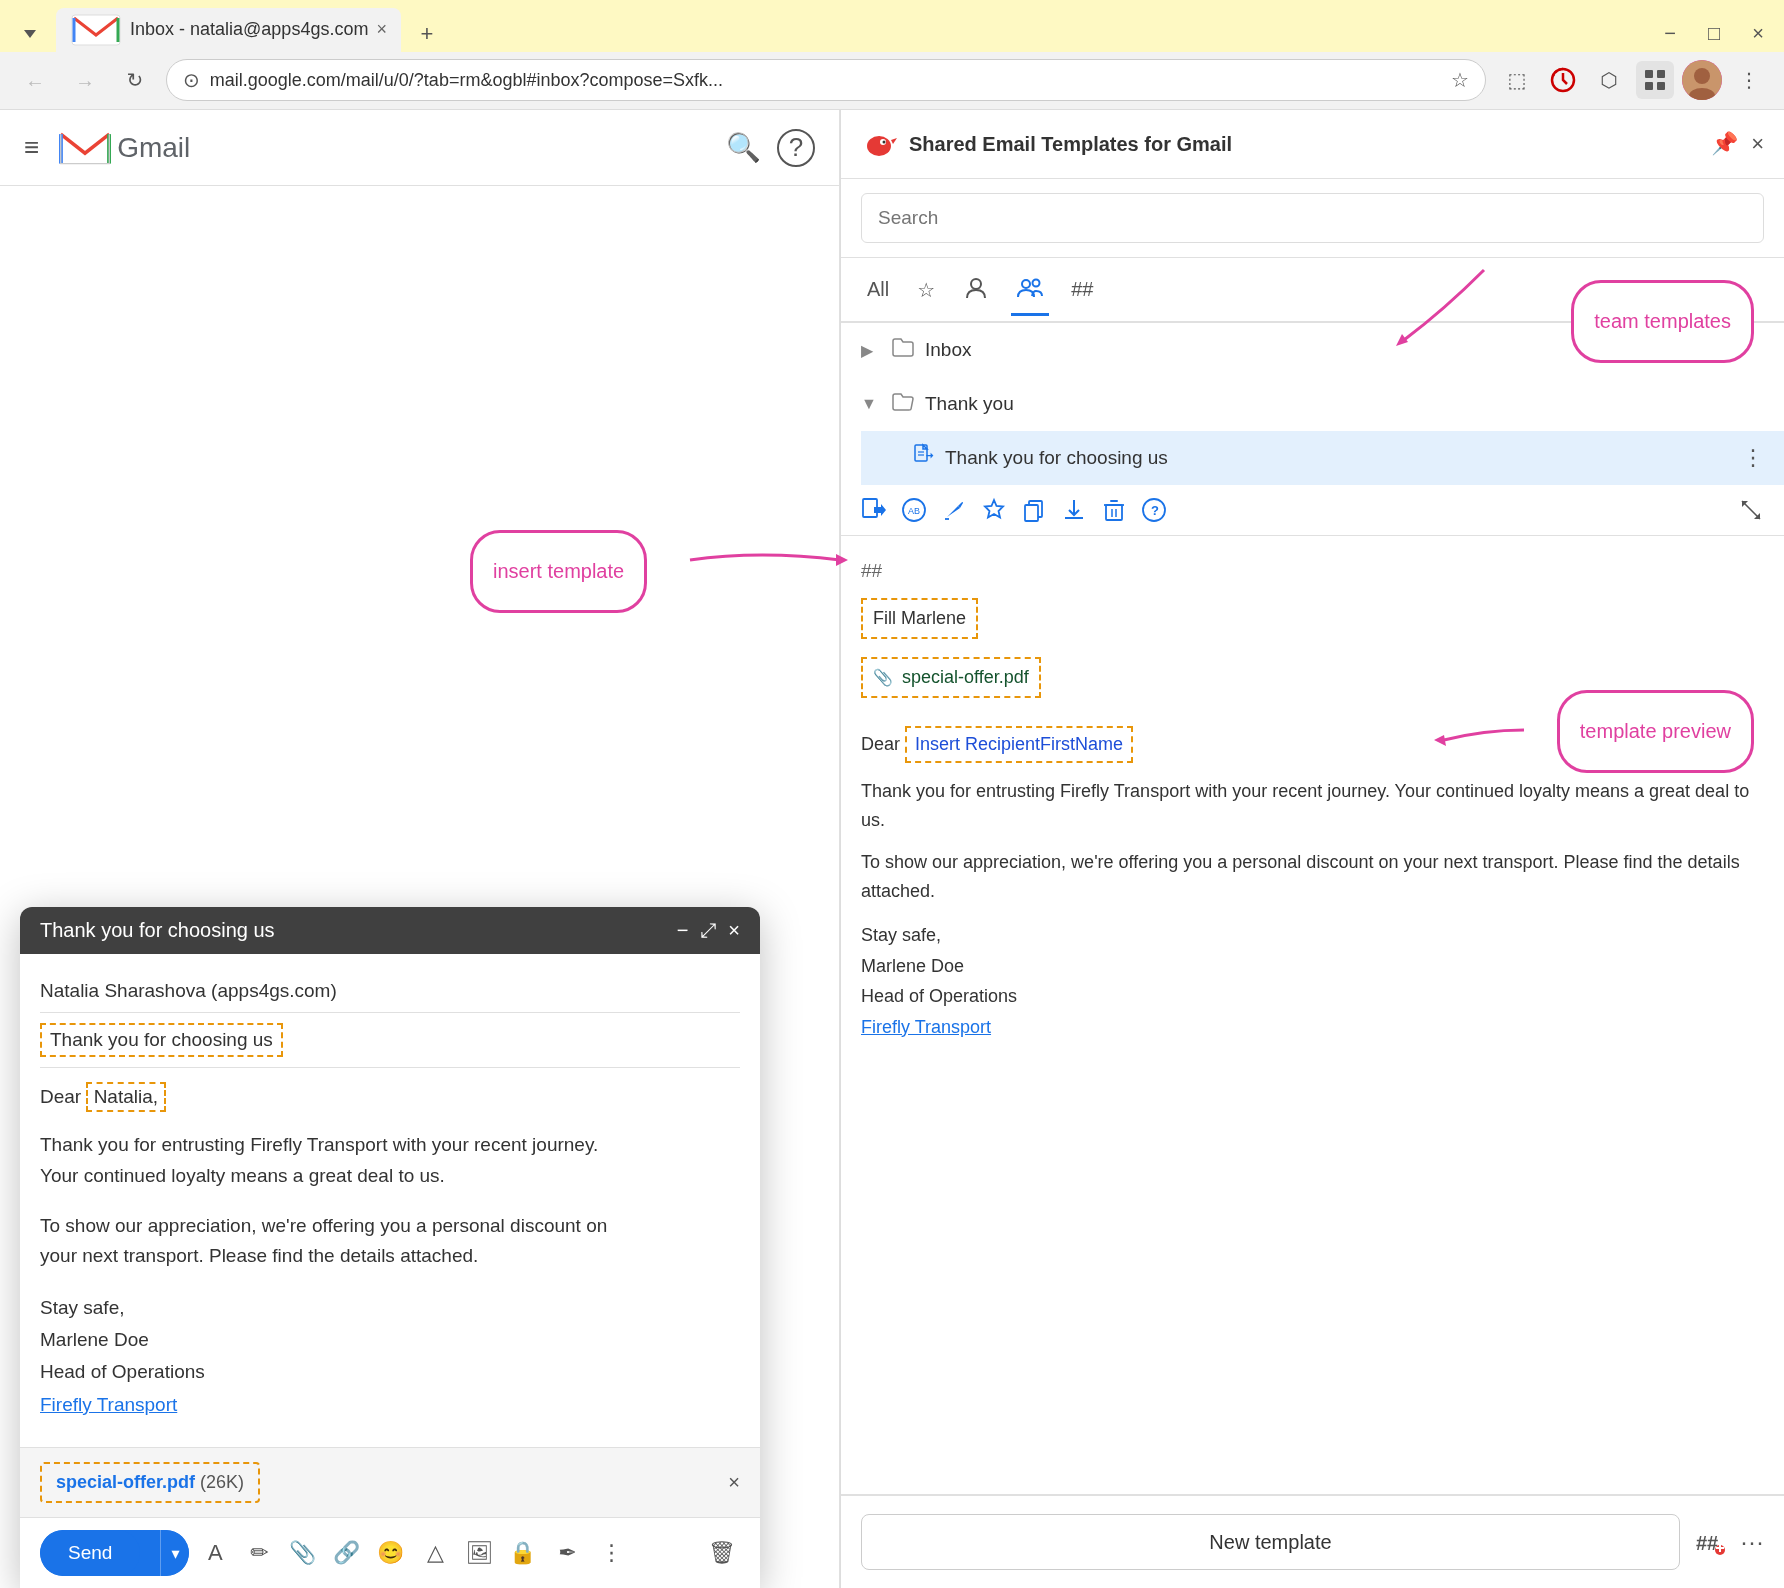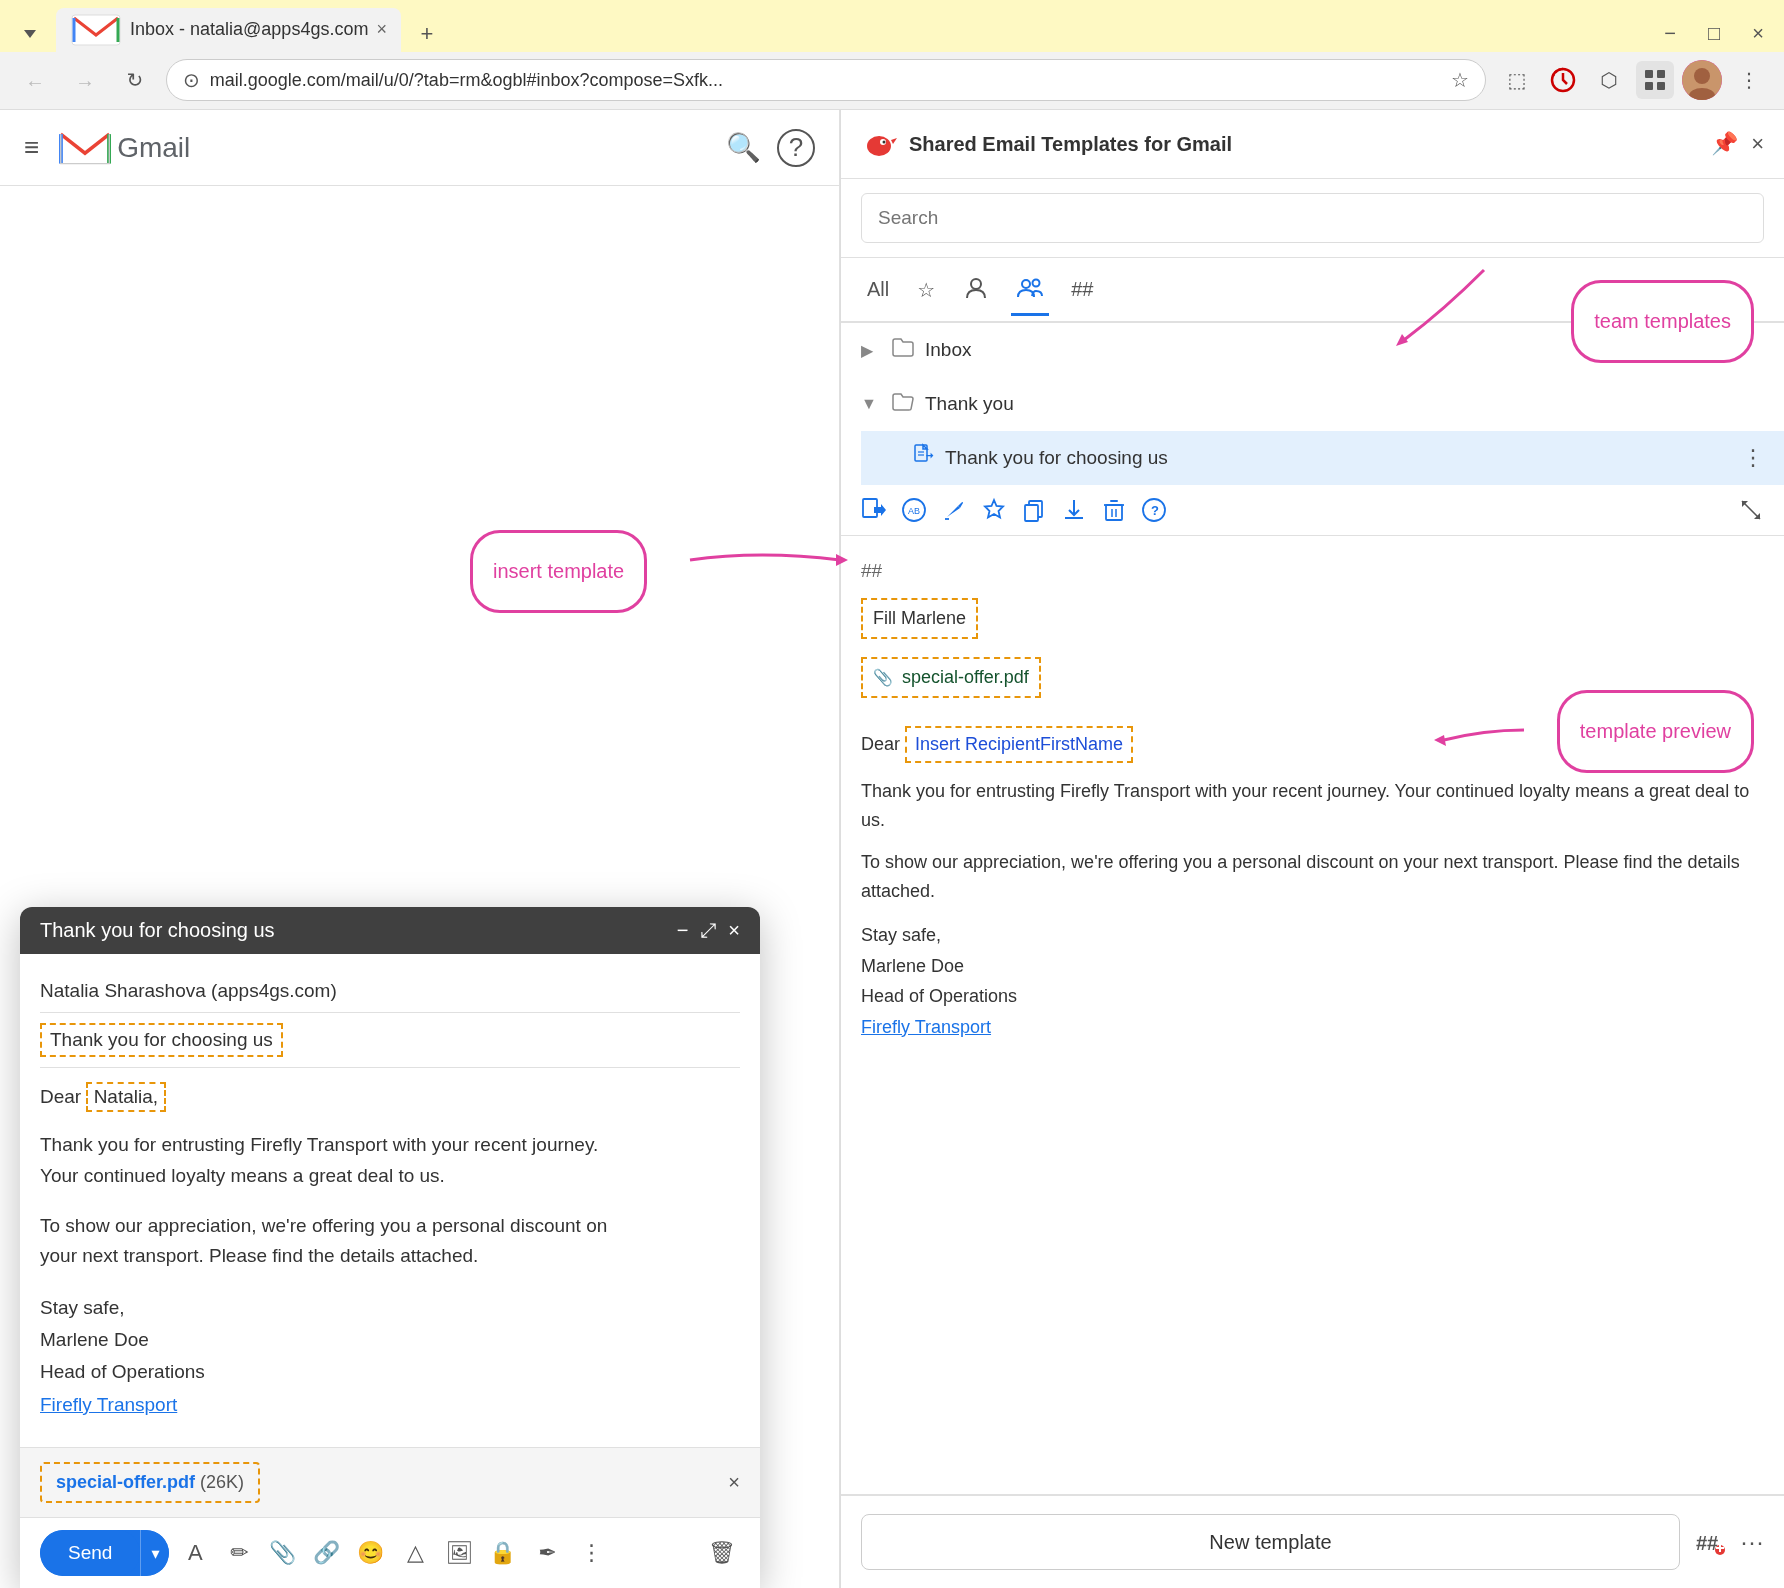--- a/index.html
+++ b/index.html
@@ -684,21 +684,21 @@
 
       <div class="compose-attachment-bar">
         <div class="attachment-chip">
           <span class="attachment-name">special-offer.pdf</span>
           <span class="attachment-size">(26K)</span>
         </div>
         <span class="attachment-close">×</span>
       </div>
 
       <div class="compose-toolbar">
-        <div style="display:flex; background:#1a73e8; border-radius:24px; overflow:hidden;">
+        <div style="display:flex; background:#1a73e8; border-radius:24px; overflow:hidden;gap:20px;">
           <button class="send-btn">
             <span class="send-btn-text">Send</span>
           </button>
           <button class="send-dropdown">▾</button>
         </div>
         <div class="compose-tool-icon">A</div>
         <div class="compose-tool-icon">✏</div>
         <div class="compose-tool-icon">📎</div>
         <div class="compose-tool-icon">🔗</div>
         <div class="compose-tool-icon">😊</div>

